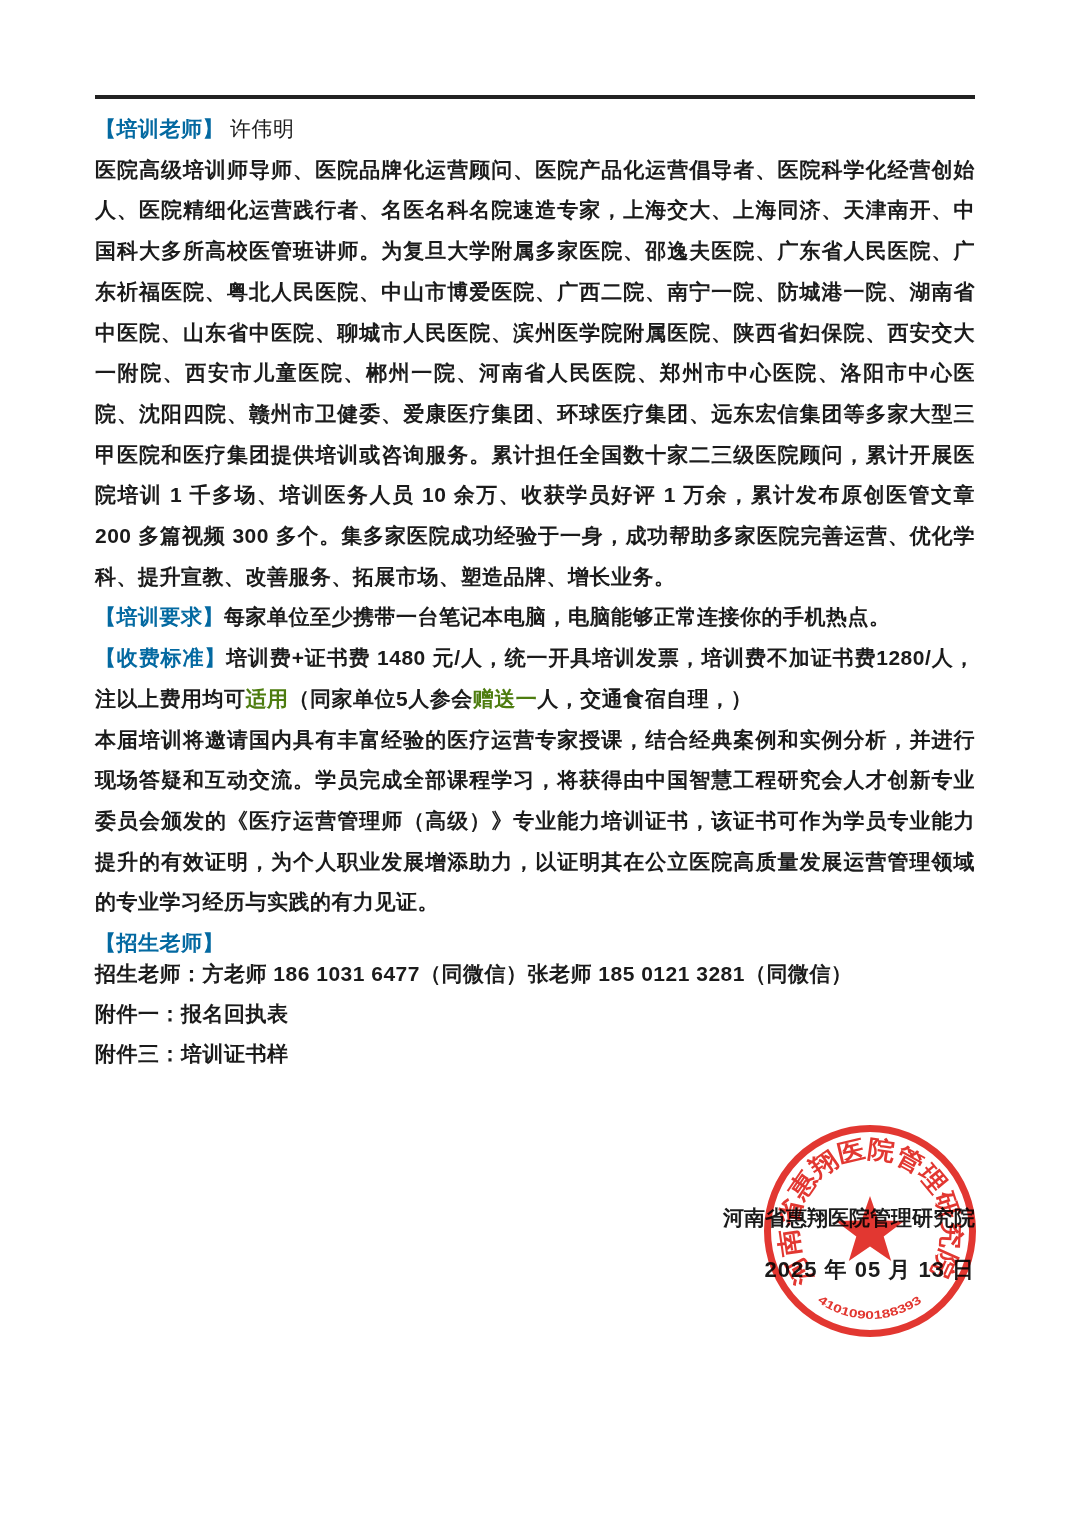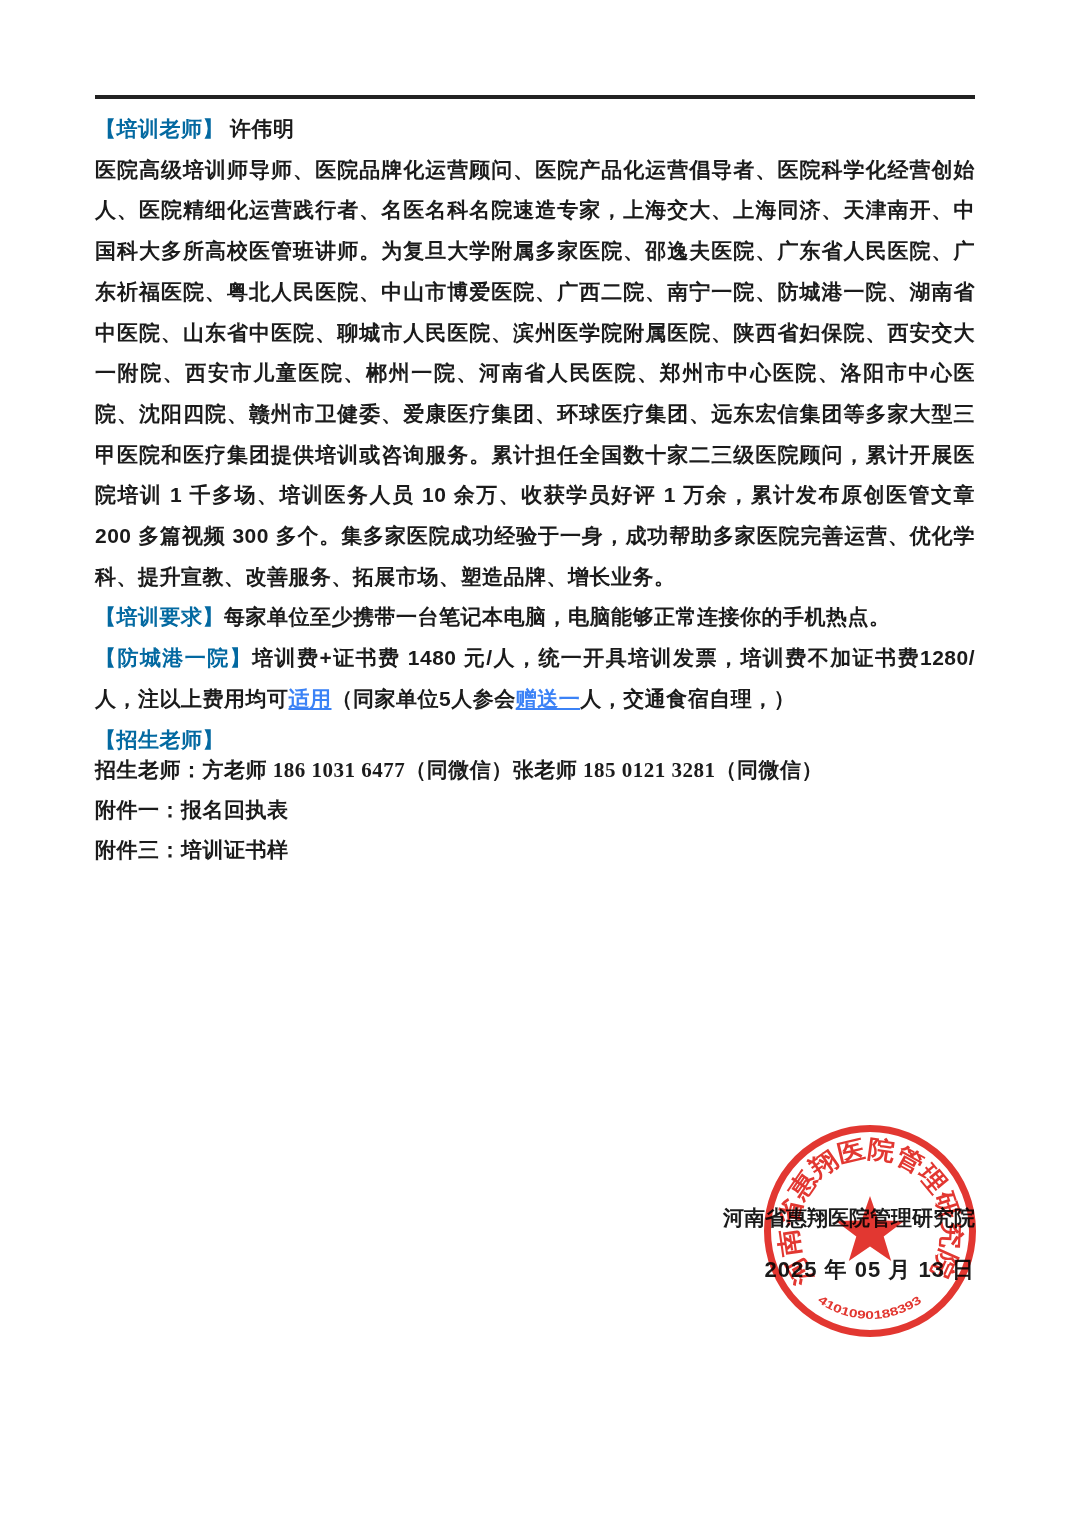--- a/index.html
+++ b/index.html
@@ -33,28 +33,28 @@
     font-weight: 600;
     text-align: justify;
     letter-spacing: 0.5px;
   }
   .sec-label {
     color: #0369a1;
     font-weight: 700;
   }
   .teacher-name {
     color: #1b1b1b;
-    font-weight: 700;
+    font-weight: 400;
     margin-left: 6px;
   }
-  .gray { color: #3b82f6; text-decoration: underline; }
+  .gray { color: #4d7c0f; }
   .tail-block {
     margin-top: -10px;
   }
-  .tail-block p { line-height: 40px; font-family: Liberation Serif, serif; }
+  .tail-block p { line-height: 40px; }
   .sign {
     position: absolute;
     right: 105px;
     top: 1192px;
     text-align: right;
     color: #1b1b1b;
     font-weight: 600;
     z-index: 1;
   }
   .sign .org { font-size: 21px; line-height: 52px; }
@@ -77,23 +77,24 @@
 
   <div class="doc">
     <div class="top-rule"></div>
 
     <p><span class="sec-label">【培训老师】</span><span class="teacher-name">许伟明</span></p>
 
     <p>医院高级培训师导师、医院品牌化运营顾问、医院产品化运营倡导者、医院科学化经营创始人、医院精细化运营践行者、名医名科名院速造专家，上海交大、上海同济、天津南开、中国科大多所高校医管班讲师。为复旦大学附属多家医院、邵逸夫医院、广东省人民医院、广东祈福医院、粤北人民医院、中山市博爱医院、广西二院、南宁一院、防城港一院、湖南省中医院、山东省中医院、聊城市人民医院、滨州医学院附属医院、陕西省妇保院、西安交大一附院、西安市儿童医院、郴州一院、河南省人民医院、郑州市中心医院、洛阳市中心医院、沈阳四院、赣州市卫健委、爱康医疗集团、环球医疗集团、远东宏信集团等多家大型三甲医院和医疗集团提供培训或咨询服务。累计担任全国数十家二三级医院顾问，累计开展医院培训 1 千多场、培训医务人员 10 余万、收获学员好评 1 万余，累计发布原创医管文章 200 多篇视频 300 多个。集多家医院成功经验于一身，成功帮助多家医院完善运营、优化学科、提升宣教、改善服务、拓展市场、塑造品牌、增长业务。</p>
 
     <p><span class="sec-label">【培训要求】</span><span>每家单位至少携带一台笔记本电脑，电脑能够正常连接你的手机热点。</span></p>
 
-    <p><span class="sec-label">【防城港一院】</span><span>培训费+证书费 1480 元/人，统一开具培训发票，培训费不加证书费1280/人，注以上费用均可</span><span class="gray">适用</span><span>（同家单位5人参会</span><span class="gray">赠送一</span><span>人，交通食宿自理，）</span></p>
+    <p><span class="sec-label">【收费标准】</span><span>培训费+证书费 1480 元/人，统一开具培训发票，培训费不加证书费1280/人，注以上费用均可</span><span class="gray">适用</span><span>（同家单位5人参会</span><span class="gray">赠送一</span><span>人，交通食宿自理，）</span></p>
 
 
+    <p>本届培训将邀请国内具有丰富经验的医疗运营专家授课，结合经典案例和实例分析，并进行现场答疑和互动交流。学员完成全部课程学习，将获得由中国智慧工程研究会人才创新专业委员会颁发的《医疗运营管理师（高级）》专业能力培训证书，该证书可作为学员专业能力提升的有效证明，为个人职业发展增添助力，以证明其在公立医院高质量发展运营管理领域的专业学习经历与实践的有力见证。</p>
 
     <p><span class="sec-label">【招生老师】</span></p>
 
 
     <div class="tail-block">
       <p>招生老师：方老师 186 1031 6477（同微信）张老师 185 0121 3281（同微信）</p>
       <p>附件一：报名回执表</p>
       <p>附件三：培训证书样</p>
     </div>
   </div>

